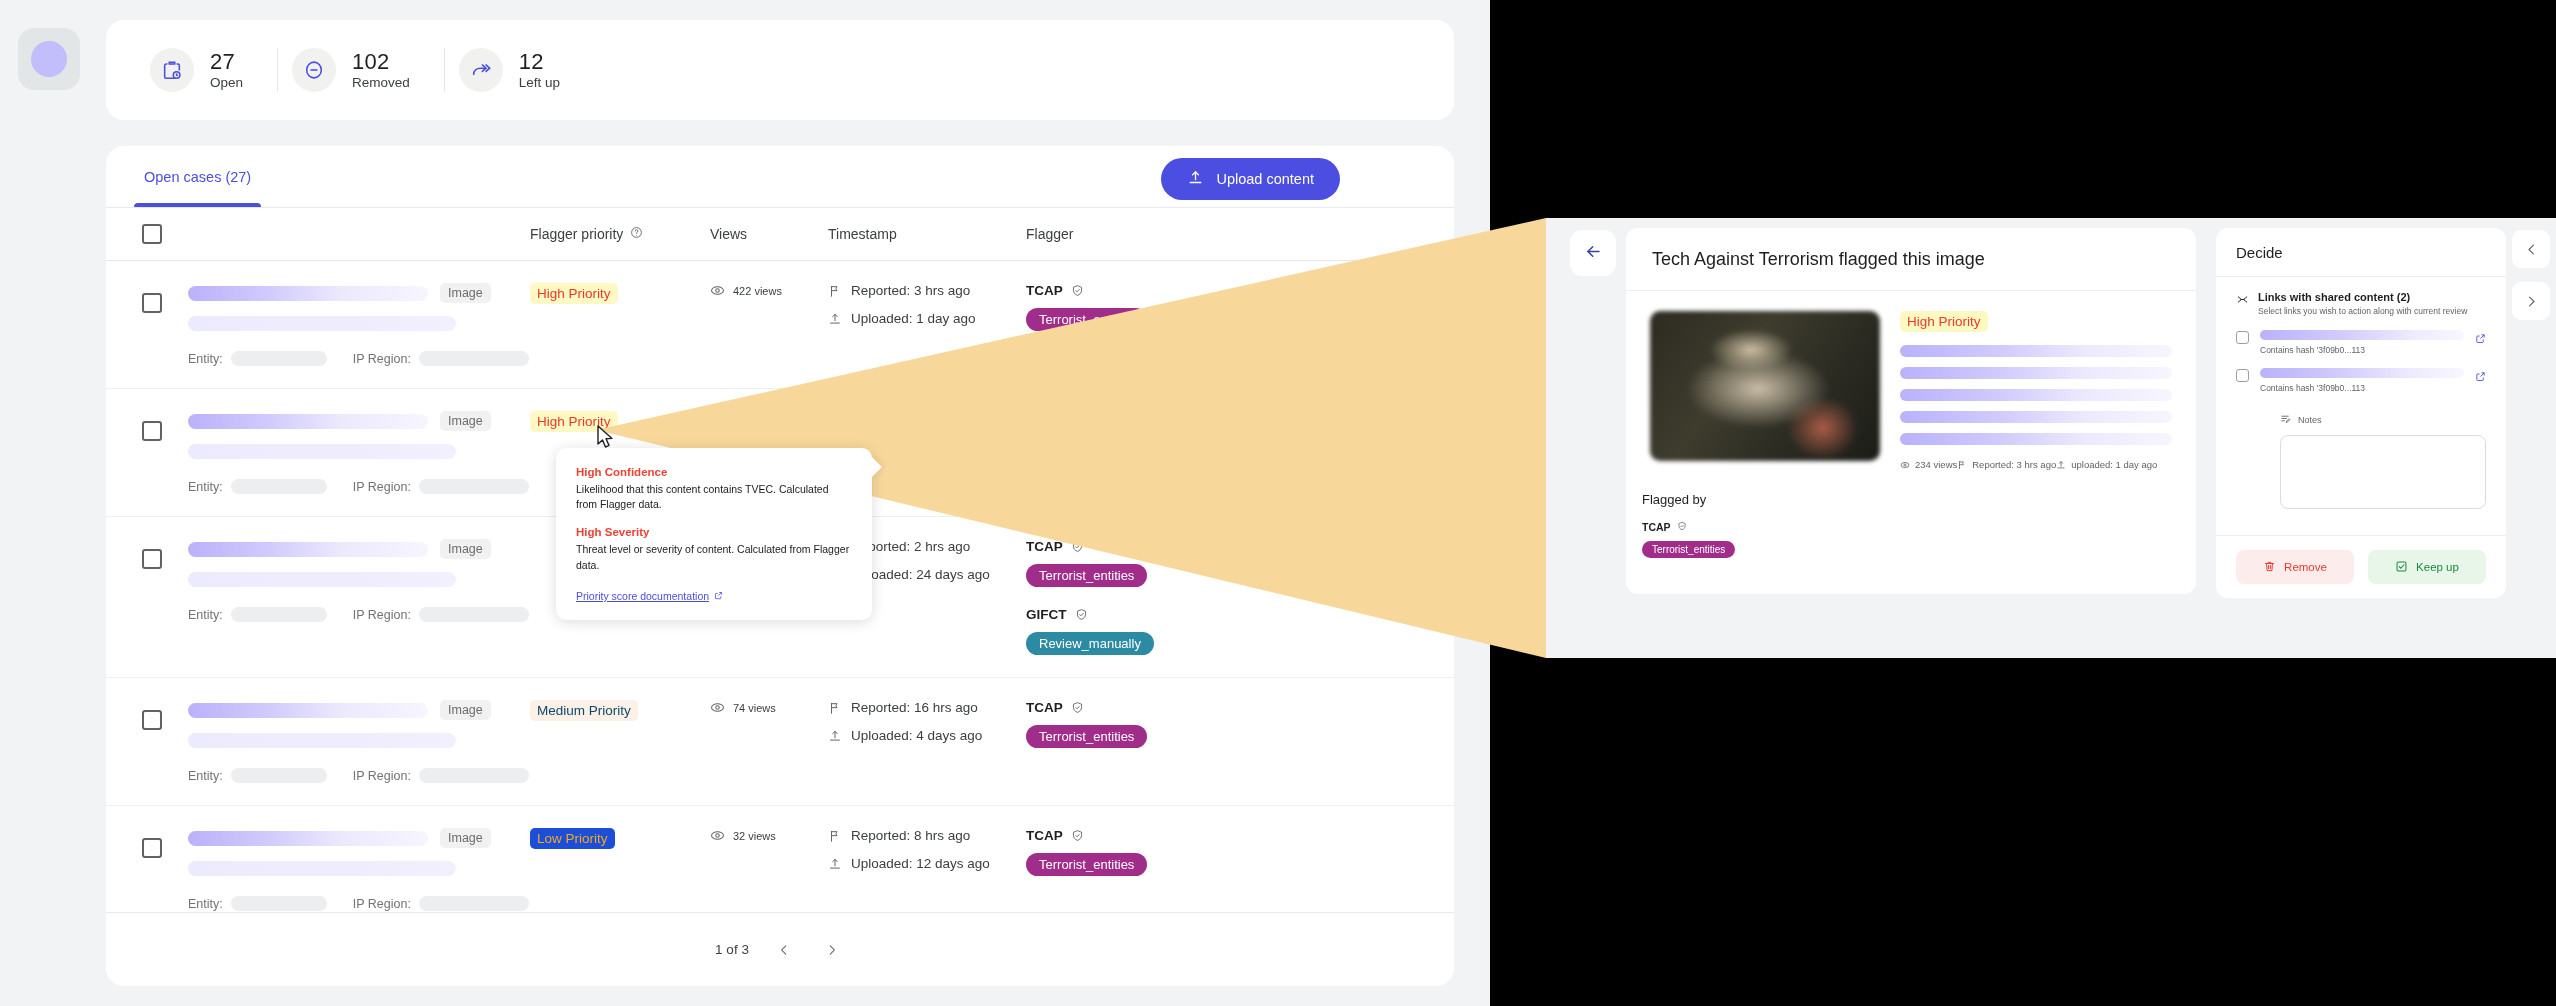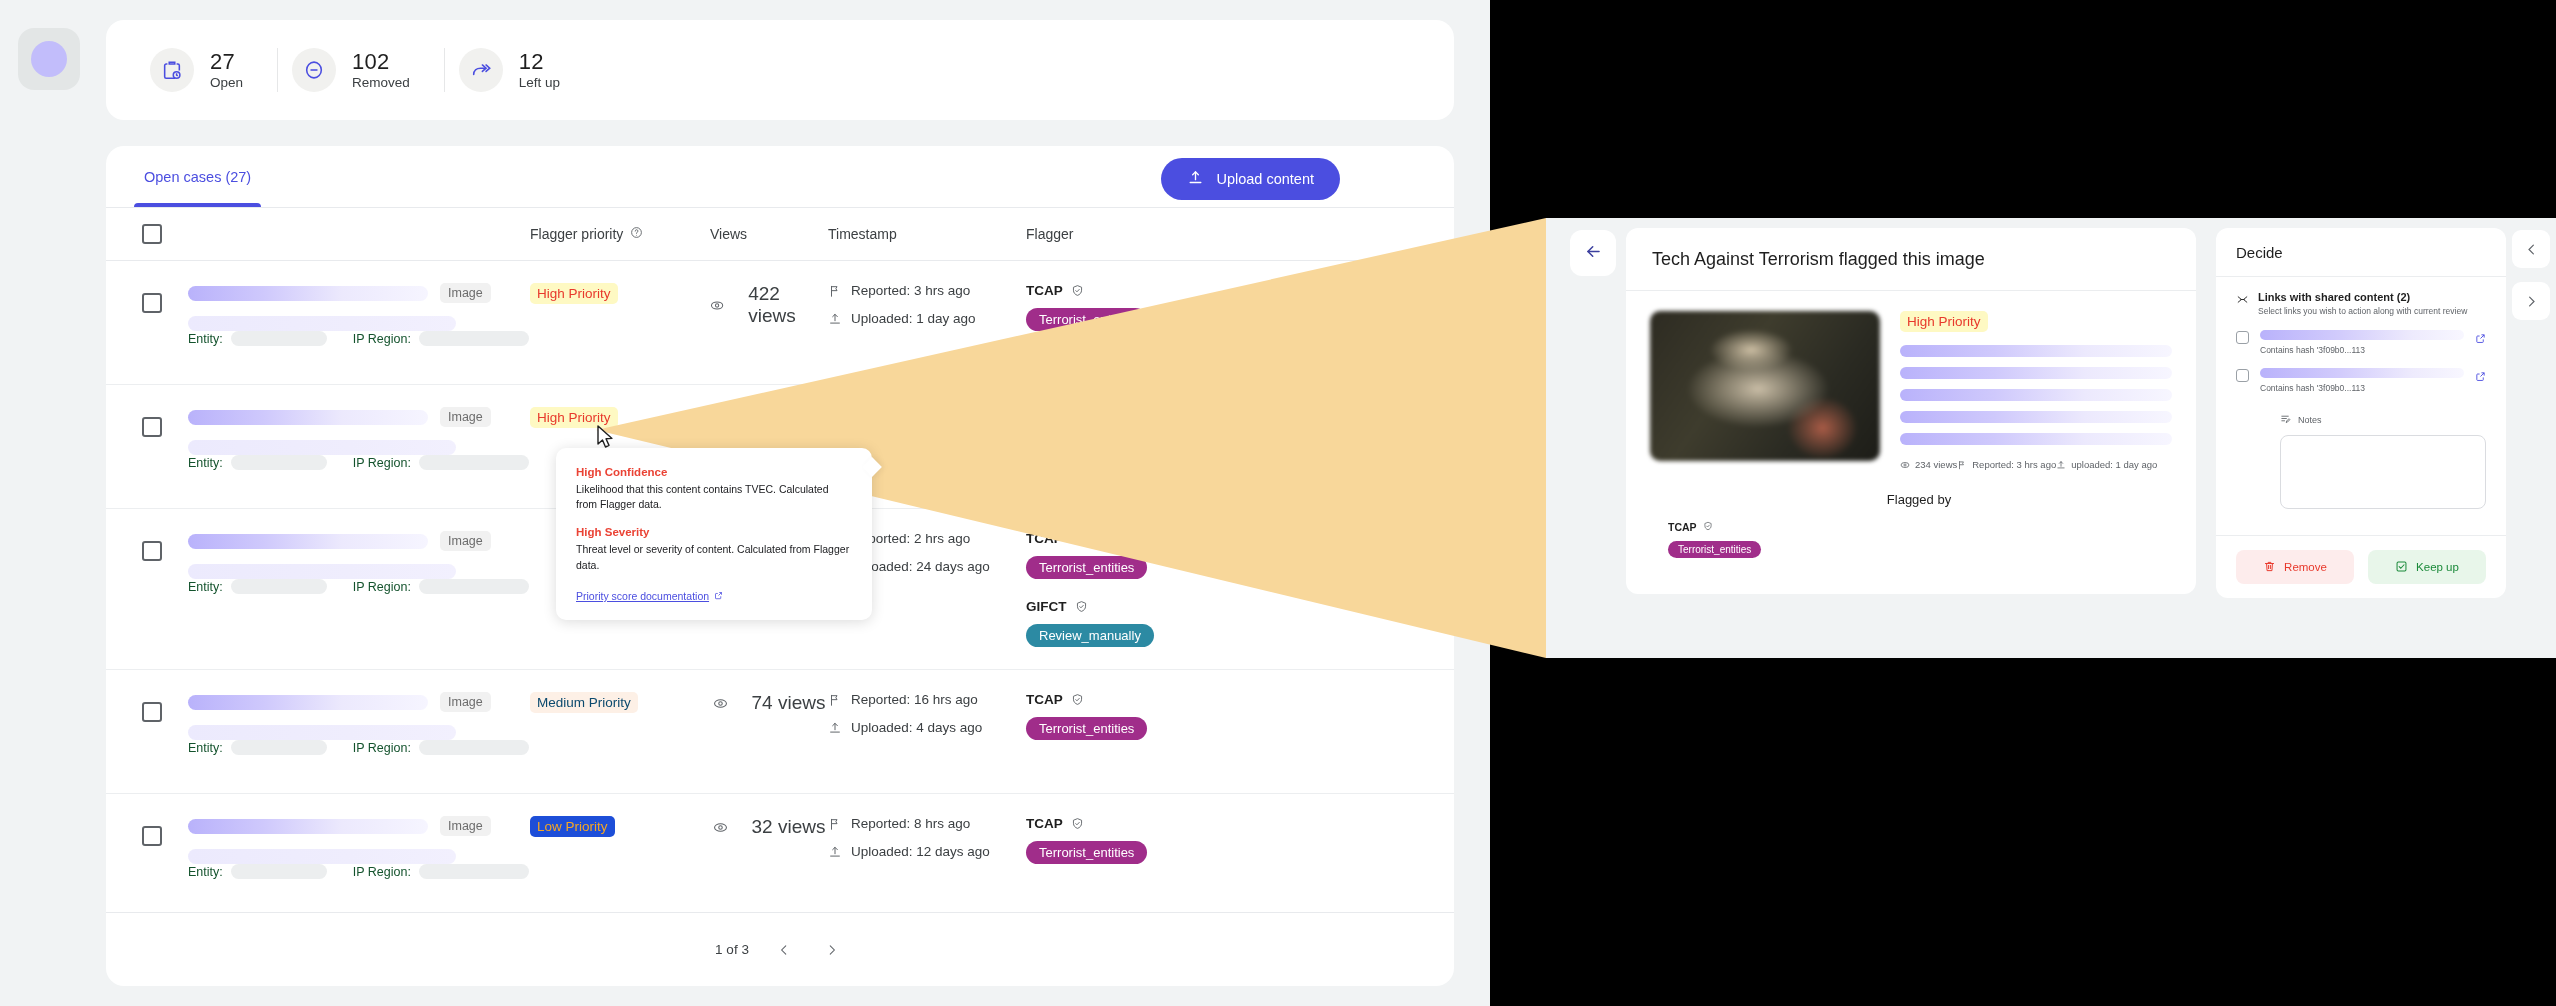--- a/index.html
+++ b/index.html
@@ -102,36 +102,36 @@
   .skel-2 {
     height: 15px; border-radius: 9px; margin-top: 13px;
     background: linear-gradient(90deg,#eceafd 0%, #efedfd 60%, #f2f0fe 100%);
   }
   .skel-row1 { display: flex; align-items: center; gap: 12px; }
   .pill-image {
     background: #f1f1f1; color: #6d6d6d; font-size: 12.5px;
     border-radius: 5px; padding: 3px 8px; white-space: nowrap;
   }
   .meta-row {
-    display: flex; align-items: center; gap: 26px; 
-    font-size: 12.5px; color: #14532d;
+    display: flex; align-items: center; gap: 26px; margin-top: 20px;
+    font-size: 12.5px; color: #737373;
   }
   .meta-item { display: flex; align-items: center; gap: 8px; }
   .meta-blank { height: 15px; width: 96px; border-radius: 8px; background: #eceeef; }
   .meta-blank.w2 { width: 110px; }
 
   .prio {
     display: inline-block; font-size: 13.5px; padding: 3px 7px; border-radius: 5px;
     white-space: nowrap;
   }
   .prio.high   { color: #e8392c; background: #fef9c3; }
   .prio.medium { color: #0c4a6e; background: #fdf0e6; }
   .prio.low    { color: #f5a623; background: #1d4ed8; }
 
-  .views { display: flex; align-items: center; gap: 24px; font-size: 19px; color: #3c4043; justify-content: center; }
+  .views { display: flex; align-items: center; gap: 8px; font-size: 11px; color: #3c4043; }
 
   .tscell { font-size: 13.5px; color: #3c4043; }
   .tsline { display: flex; align-items: center; gap: 9px; }
   .tsline + .tsline { margin-top: 13px; }
 
   .flagger-block + .flagger-block { margin-top: 20px; }
   .flagger-name {
     display: flex; align-items: center; gap: 8px;
     font-size: 13.5px; color: #1f1f1f; font-weight: bold;
   }
@@ -207,21 +207,21 @@
   .dskels { margin-top: 13px; }
   .dskel {
     height: 12px; border-radius: 7px; margin-bottom: 10px;
     background: linear-gradient(90deg,#b9b2fb 0%, #cfc9fc 35%, #ece9fd 68%, #f7f6ff 100%);
   }
   .dmeta {
     display: flex; align-items: center; margin-top: 14px;
     font-size: 9.5px; color: #5f6368;
   }
   .dmeta-item { display: flex; align-items: center; gap: 5px; white-space: nowrap; }
-  .flagged-by-sec { padding: 22px 26px 0 42px; text-align: center; }
+  .flagged-by-sec { padding: 22px 26px 0 16px; }
   .fb-title { font-size: 13px; color: #1f1f1f; margin-bottom: 14px; }
   .fb-name { display:flex; align-items:center; gap:6px; font-size: 10.5px; color: #1f1f1f; font-weight:bold; }
 
   .decide-card {
     position: absolute; left: 2216px; top: 228px; width: 290px; height: 370px;
     background: #fff; border-radius: 12px; z-index: 36; overflow: hidden;
     display: flex; flex-direction: column;
   }
   .decide-title {
     font-size: 15px; color: #1f1f1f; padding: 16px 20px 15px 20px;

